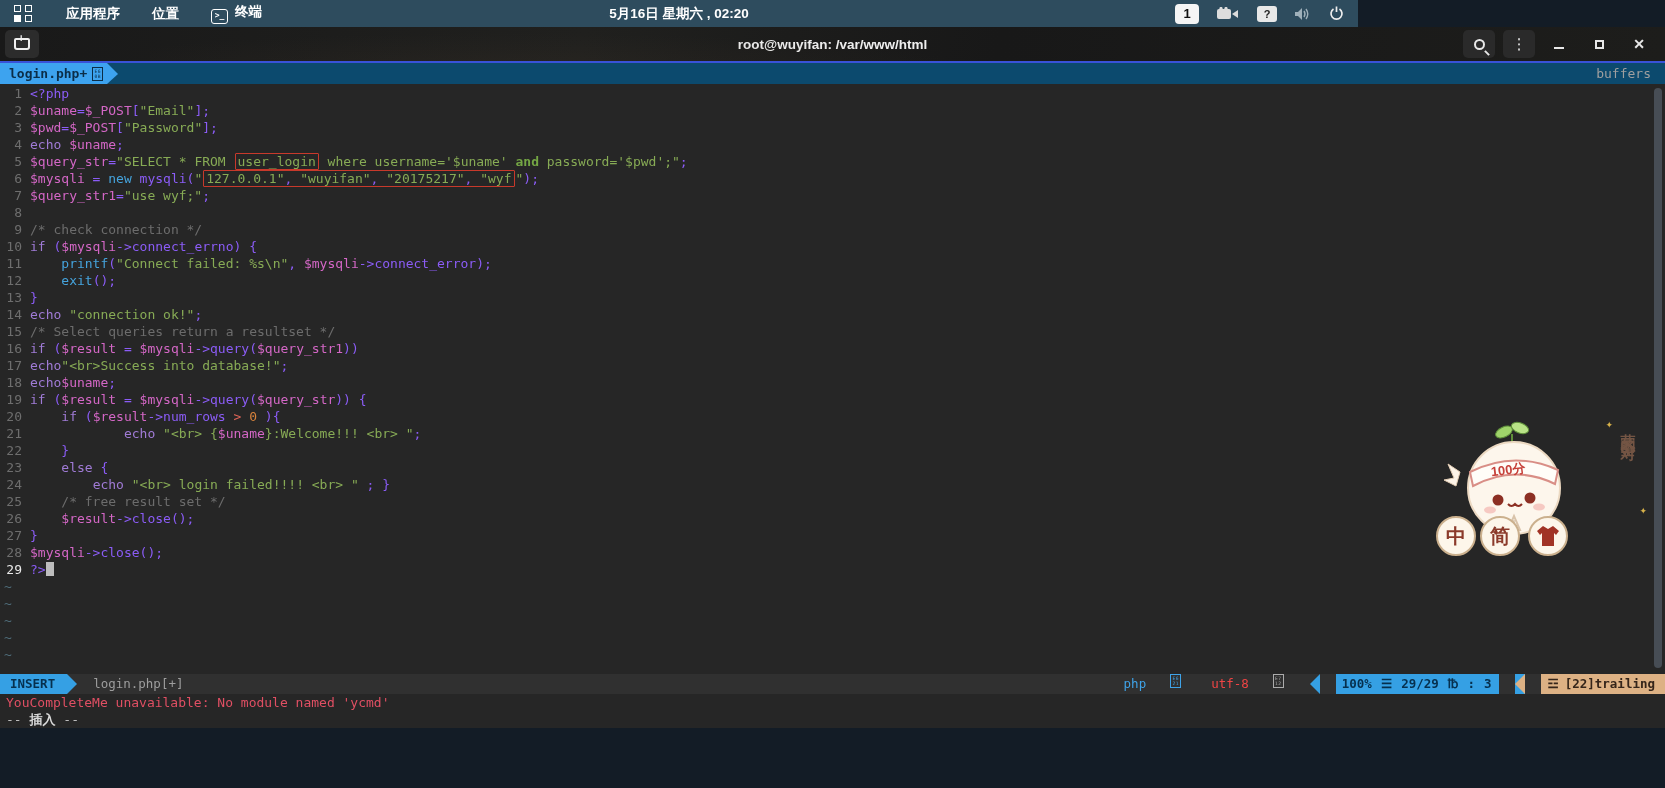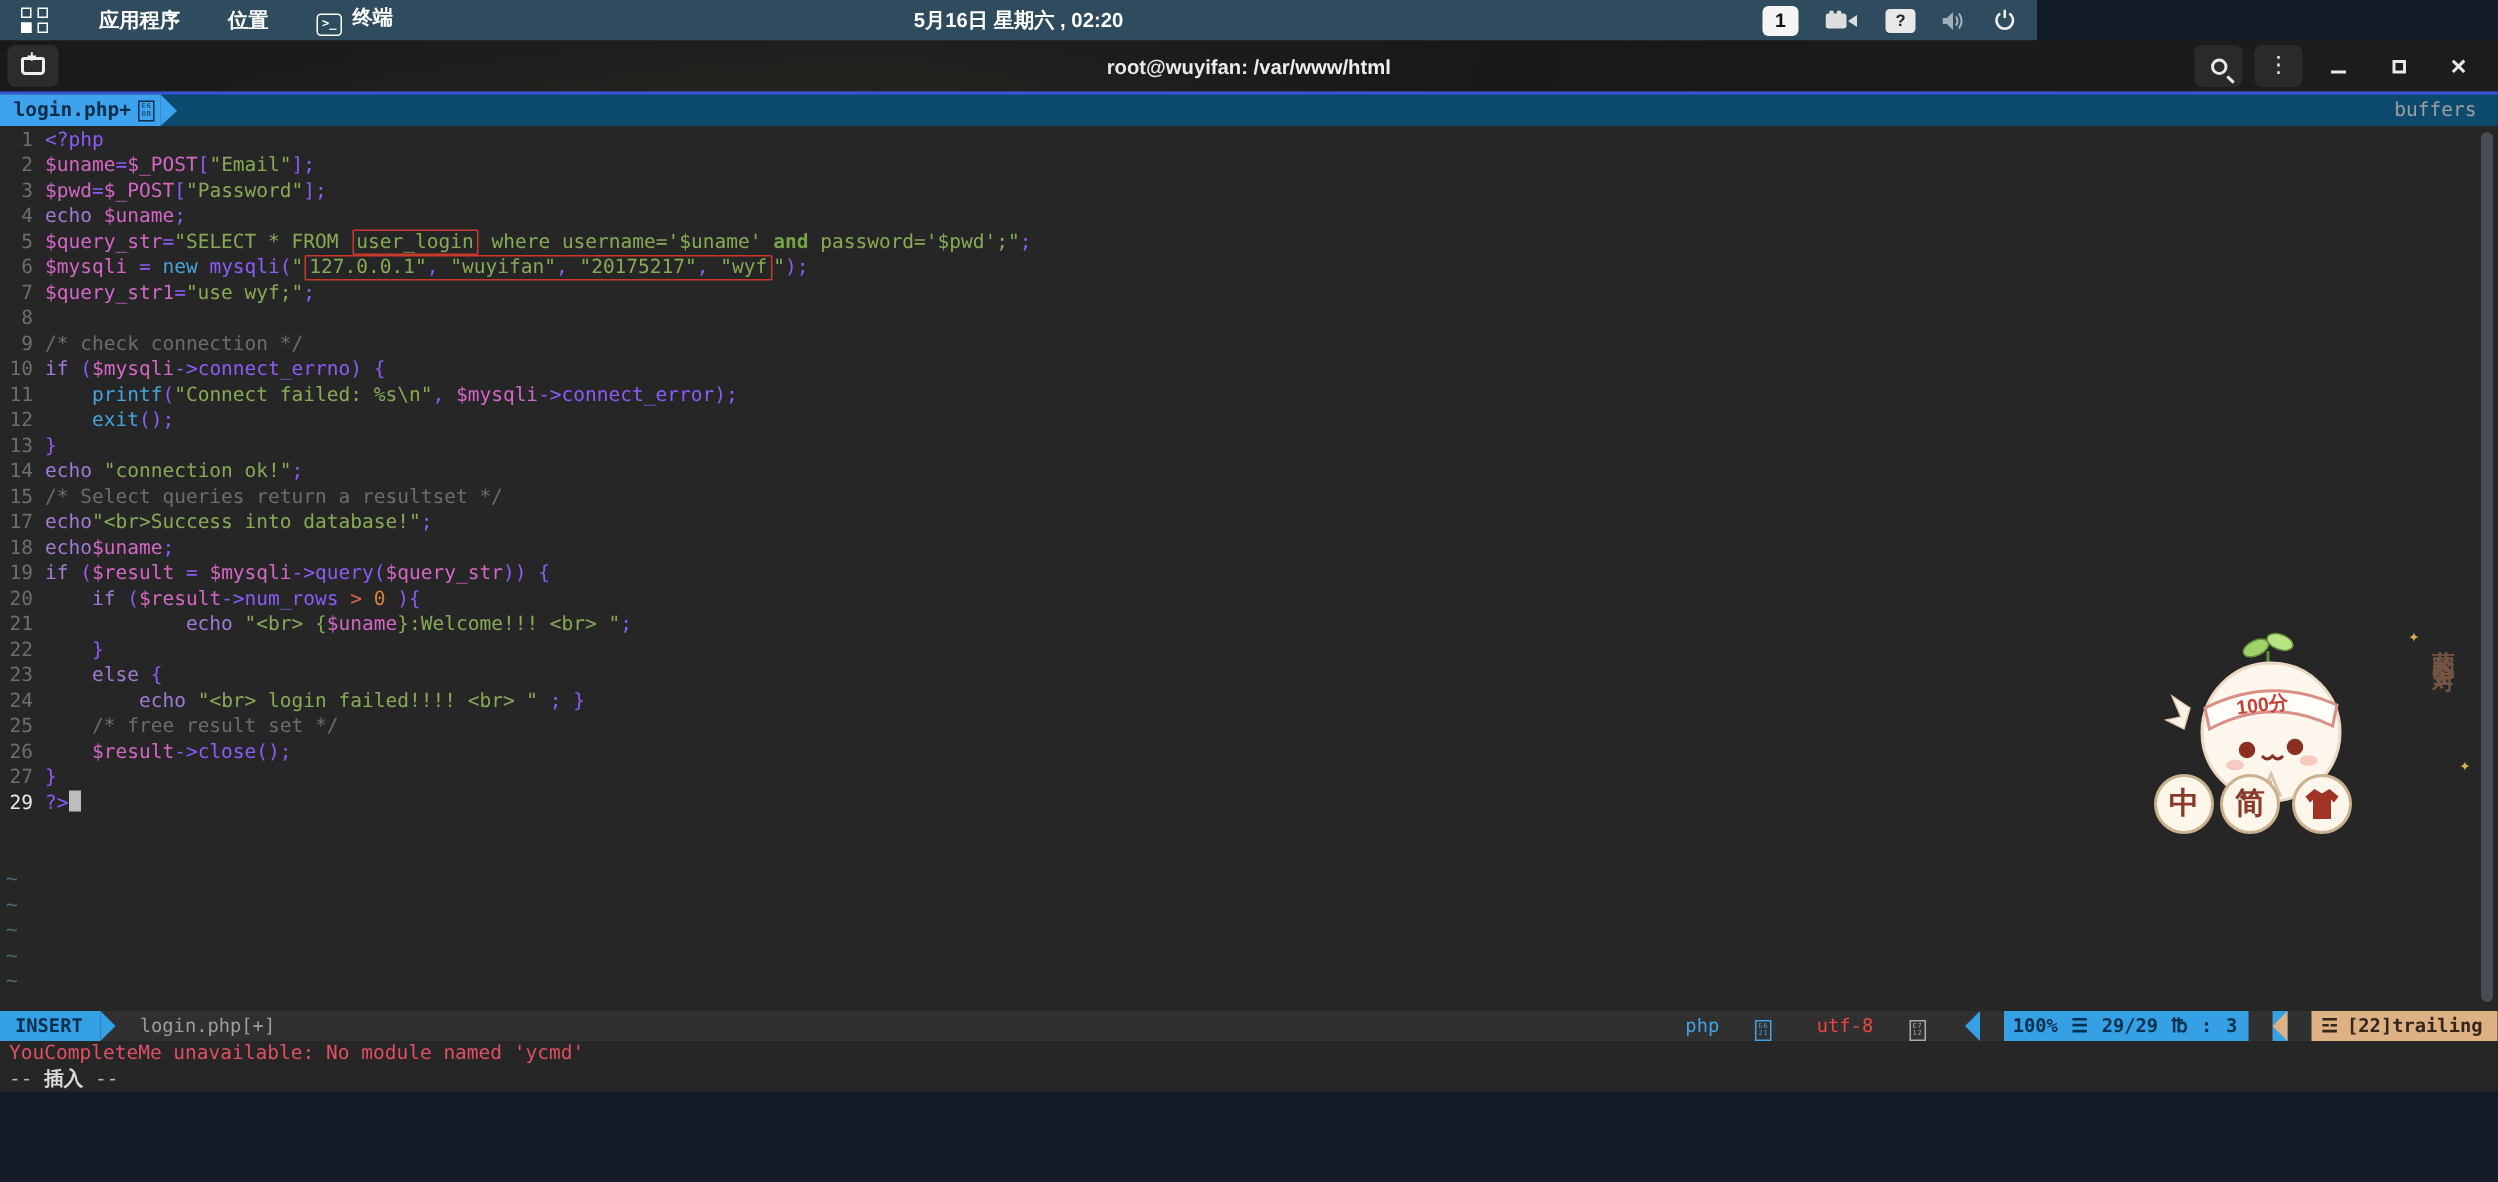--- a/index.html
+++ b/index.html
@@ -65,21 +65,21 @@
   .cursor { display:inline-block; width:8px; height:14px; background:#bdbdbd; vertical-align:-2px; }
   .tildes { position:absolute; left:4px; top:494px; }
   .tilde { height:17px; color:#4e6b78; font:13px/17px "DejaVu Sans Mono",monospace; }
   .scrollbar { position:absolute; right:3px; top:4px; width:8px; height:580px; background:#474d55; border-radius:4px; }
 
   
   .statusline { height:20px; background:#303030; display:flex; align-items:stretch; font:12.5px/20px "DejaVu Sans Mono",monospace; }
   .seg-mode { background:#35a0e4; color:#06304e; font-weight:bold; padding:0 12px 0 10px; }
   .arr-r { width:0; height:0; border-top:10px solid transparent; border-bottom:10px solid transparent; border-left:10px solid #35a0e4; }
   .sl-file { color:#9d9d9d; margin-left:16px; }
-  .sl-right { margin-left:auto; display:flex; align-items:flex-end;gap:16px; }
+  .sl-right { margin-left:auto; display:flex; align-items:flex-start;gap:16px; }
   .sl-ft { color:#3fa3e8; }
   .sl-ft-box { color:#3fa3e8; margin:0 14px 0 8px; }
   .sl-enc { color:#ef4444; }
   .sl-enc-box { color:#ababab; margin:0 10px 0 8px; }
   .arr-l-blue { width:0; height:0; border-top:10px solid transparent; border-bottom:10px solid transparent; border-right:10px solid #35a0e4; }
   .seg-pos { background:#35a0e4; color:#06304e; font-weight:bold; display:flex; align-items:center; gap:9px; padding:0 8px 0 6px; }
   .arr-l-tan { width:0; height:0; border-top:10px solid transparent; border-bottom:10px solid transparent; border-right:10px solid #ddb184; background:#35a0e4; }
   .seg-ws { background:#ddb184; color:#35251a; font-weight:bold; padding:0 10px 0 6px; display:flex; align-items:center; gap:6px; }
 
   .msg-line { height:17px; font:13px/17px "DejaVu Sans Mono",monospace; padding-left:6px; }
@@ -182,31 +182,33 @@
         <div class="cl"><span class="ln">6</span><span class="lb"><span class="c-var">$mysqli</span><span class="c-plain"> = </span><span class="c-kw2">new</span><span class="c-plain"> mysqli(</span><span class="c-str">"</span><span class="redbox"><span class="c-str">127.0.0.1"</span><span class="c-plain">, </span><span class="c-str">"wuyifan"</span><span class="c-plain">, </span><span class="c-str">"20175217"</span><span class="c-plain">, </span><span class="c-str">"wyf</span></span><span class="c-str">"</span><span class="c-plain">);</span></span></div>
         <div class="cl"><span class="ln">7</span><span class="lb"><span class="c-var">$query_str1</span><span class="c-op">=</span><span class="c-str">"use wyf;"</span><span class="c-plain">;</span></span></div>
         <div class="cl"><span class="ln">8</span><span class="lb"></span></div>
         <div class="cl"><span class="ln">9</span><span class="lb"><span class="c-com">/* check connection */</span></span></div>
         <div class="cl"><span class="ln">10</span><span class="lb"><span class="c-kw">if</span><span class="c-plain"> (</span><span class="c-var">$mysqli</span><span class="c-plain">-&gt;connect_errno) {</span></span></div>
         <div class="cl"><span class="ln">11</span><span class="lb"><span class="c-plain">    </span><span class="c-fn">printf</span><span class="c-plain">(</span><span class="c-str">"Connect failed: %s\n"</span><span class="c-plain">, </span><span class="c-var">$mysqli</span><span class="c-plain">-&gt;connect_error);</span></span></div>
         <div class="cl"><span class="ln">12</span><span class="lb"><span class="c-plain">    </span><span class="c-fn">exit</span><span class="c-plain">();</span></span></div>
         <div class="cl"><span class="ln">13</span><span class="lb"><span class="c-plain">}</span></span></div>
         <div class="cl"><span class="ln">14</span><span class="lb"><span class="c-kw">echo</span><span class="c-plain"> </span><span class="c-str">"connection ok!"</span><span class="c-plain">;</span></span></div>
         <div class="cl"><span class="ln">15</span><span class="lb"><span class="c-com">/* Select queries return a resultset */</span></span></div>
+        <div class="cl"><span class="ln">16</span><span class="lb"><span class="c-kw">if</span><span class="c-plain"> (</span><span class="c-var">$result</span><span class="c-plain"> = </span><span class="c-var">$mysqli</span><span class="c-plain">-&gt;query(</span><span class="c-var">$query_str1</span><span class="c-plain">))</span></span></div>
         <div class="cl"><span class="ln">17</span><span class="lb"><span class="c-kw">echo</span><span class="c-str">"&lt;br&gt;Success into database!"</span><span class="c-plain">;</span></span></div>
         <div class="cl"><span class="ln">18</span><span class="lb"><span class="c-kw">echo</span><span class="c-var">$uname</span><span class="c-plain">;</span></span></div>
         <div class="cl"><span class="ln">19</span><span class="lb"><span class="c-kw">if</span><span class="c-plain"> (</span><span class="c-var">$result</span><span class="c-plain"> = </span><span class="c-var">$mysqli</span><span class="c-plain">-&gt;query(</span><span class="c-var">$query_str</span><span class="c-plain">)) {</span></span></div>
         <div class="cl"><span class="ln">20</span><span class="lb"><span class="c-plain">    </span><span class="c-kw">if</span><span class="c-plain"> (</span><span class="c-var">$result</span><span class="c-plain">-&gt;num_rows </span><span class="c-opr">&gt;</span><span class="c-plain"> </span><span class="c-num">0</span><span class="c-plain"> ){</span></span></div>
         <div class="cl"><span class="ln">21</span><span class="lb"><span class="c-plain">            </span><span class="c-kw">echo</span><span class="c-plain"> </span><span class="c-str">"&lt;br&gt; {</span><span class="c-var">$uname</span><span class="c-str">}:Welcome!!! &lt;br&gt; "</span><span class="c-plain">;</span></span></div>
         <div class="cl"><span class="ln">22</span><span class="lb"><span class="c-plain">    }</span></span></div>
         <div class="cl"><span class="ln">23</span><span class="lb"><span class="c-plain">    </span><span class="c-kw">else</span><span class="c-plain"> {</span></span></div>
         <div class="cl"><span class="ln">24</span><span class="lb"><span class="c-plain">        </span><span class="c-kw">echo</span><span class="c-plain"> </span><span class="c-str">"&lt;br&gt; login failed!!!! &lt;br&gt; "</span><span class="c-plain"> ; }</span></span></div>
         <div class="cl"><span class="ln">25</span><span class="lb"><span class="c-plain">    </span><span class="c-com">/* free result set */</span></span></div>
         <div class="cl"><span class="ln">26</span><span class="lb"><span class="c-plain">    </span><span class="c-var">$result</span><span class="c-plain">-&gt;close();</span></span></div>
         <div class="cl"><span class="ln">27</span><span class="lb"><span class="c-plain">}</span></span></div>
+        <div class="cl"><span class="ln">28</span><span class="lb"><span class="c-var">$mysqli</span><span class="c-plain">-&gt;close();</span></span></div>
         <div class="cl"><span class="ln cur">29</span><span class="lb"><span class="c-plain">?&gt;</span><span class="cursor"></span></span></div>
       </div>
     <div class="tildes">
         <div class="tilde">~</div>
         <div class="tilde">~</div>
         <div class="tilde">~</div>
         <div class="tilde">~</div>
         <div class="tilde">~</div>
       </div>
     <div class="scrollbar"></div>

